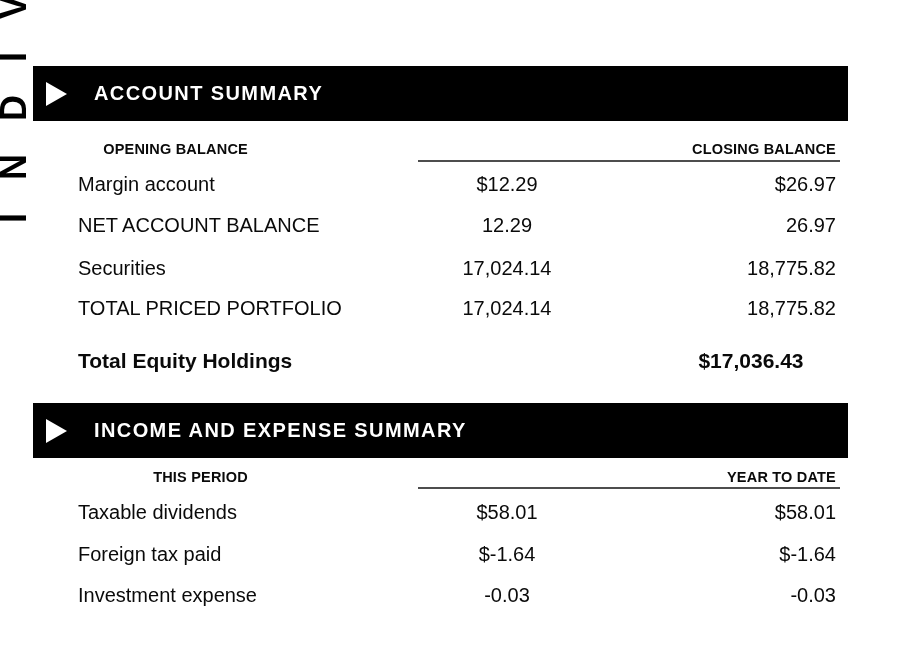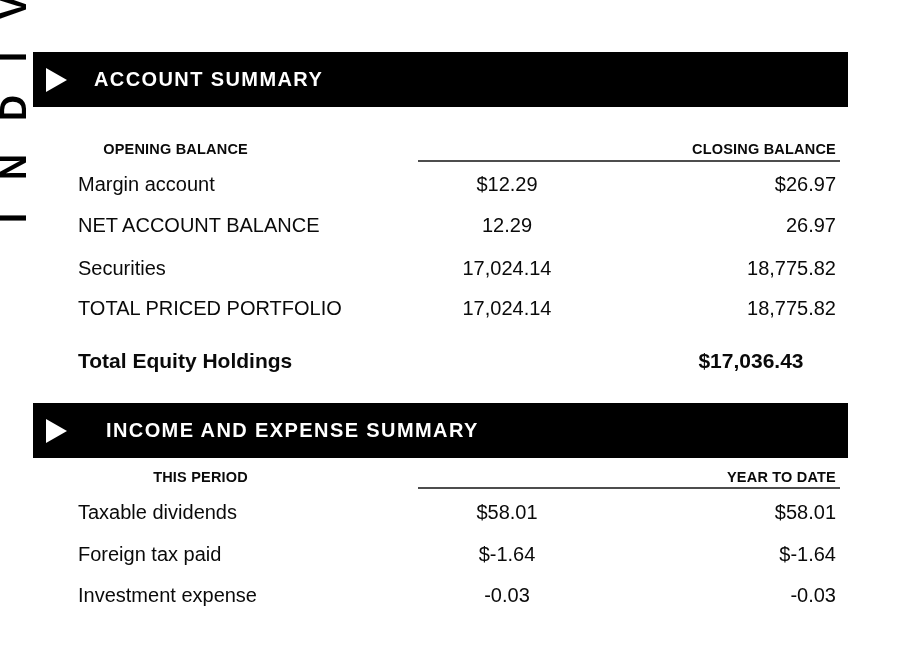--- a/index.html
+++ b/index.html
@@ -32,22 +32,22 @@
   
   .banner {
     position: absolute;
     left: 33px;
     width: 815px;
     height: 55px;
     background: #000;
     display: flex;
     align-items: center;
   }
-  .banner.b1 { top: 52px; }
-  .banner.b2 { top: 403px; gap: 12px; }
+  .banner.b1 { top: 66px; }
+  .banner.b2 { top: 403px; }
   .tri {
     width: 0; height: 0;
     border-left: 21px solid #fff;
     border-top: 12px solid transparent;
     border-bottom: 12px solid transparent;
     margin-left: 13px;
   }
   .banner-title {
     color: #fff;
     font-size: 20px;

